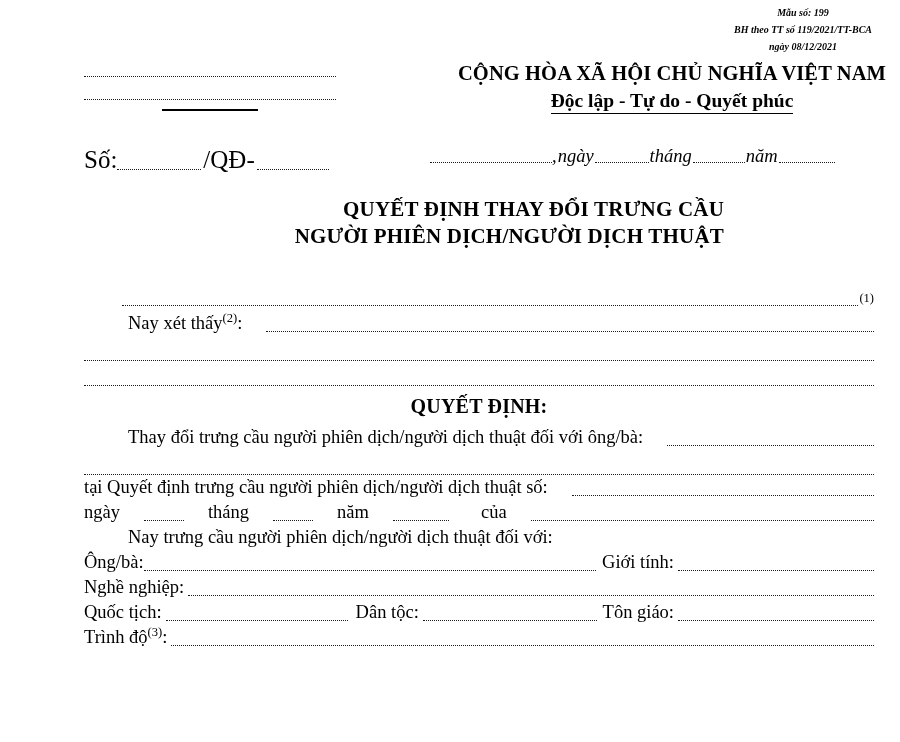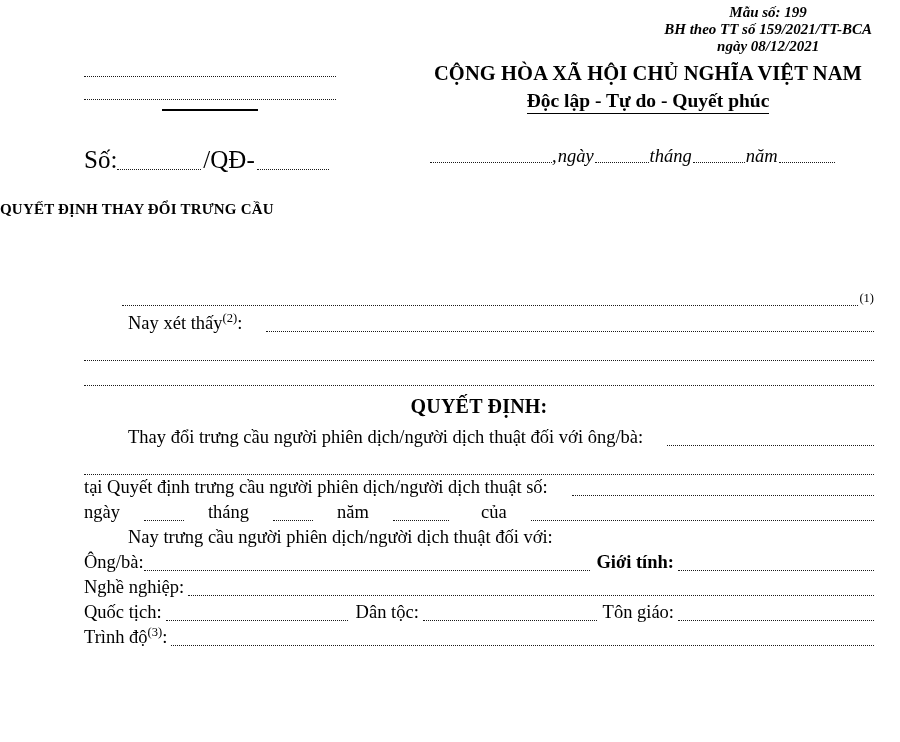--- a/index.html
+++ b/index.html
@@ -53,21 +53,21 @@
     gap: 24px;
   }
 
   
   .form-code {
     position: absolute;
     top: 4px;
     right: 28px;
     text-align: center;
     font-style: italic;
-    font-size: 15px;
+    font-size: 10px;
     line-height: 17px;
     font-weight: bold;
     white-space: nowrap;
   }
 
   
   .header {
     position: absolute;
     top: 62px;
     left: 0;
@@ -102,21 +102,21 @@
     display: flex;
     align-items: flex-end;
   }
   .so-row .lbl { white-space: nowrap; }
   .so-row .d1 { width: 84px; }
   .so-row .qd { white-space: nowrap; padding: 0 2px; }
   .so-row .d2 { width: 72px; }
 
   .hdr-right {
     position: absolute;
-    left: 420px;
+    left: 444px;
     top: 0;
     width: 456px;
     text-align: center;
   }
   .nation {
     font-weight: bold;
     font-size: 20.5px;
     letter-spacing: .1px;
     white-space: nowrap;
   }
@@ -149,23 +149,23 @@
   .date-row .dd { width: 54px; }
   .date-row .dm { width: 52px; }
   .date-row .dy { width: 56px; }
 
   
   .title {
     position: absolute;
     top: 196px;
     left: 0;
     width: 724px;
-    text-align: left;
-    font-weight: bold;
-    font-size: 15px;
+    text-align: right;
+    font-weight: bold;
+    font-size: 21px;
     line-height: 27px;
     letter-spacing: .2px;
   }
 
   
   .body {
     position: absolute;
     top: 286px;
     left: 84px;
     width: 790px;
@@ -215,21 +215,21 @@
     width: 100%;
   }
 </style>
 </head>
 <body>
 
 <div class="page">
 
   <div class="form-code">
     <div>Mẫu số: 199</div>
-    <div>BH theo TT số 159/2021/TT-BCA</div>
+    <div>BH theo TT số 119/2021/TT-BCA</div>
     <div>ngày 08/12/2021</div>
   </div>
 
   <div class="header">
 
     <div class="hdr-left">
       <div class="dotline first"></div>
       <div class="dotline second"></div>
       <div class="solid"></div>
     </div>
@@ -255,20 +255,21 @@
       <span class="dots-fixed dd"></span>
       <span class="w">tháng</span>
       <span class="dots-fixed dm"></span>
       <span class="w">năm</span>
       <span class="dots-fixed dy"></span>
     </div>
   </div>
 
   <div class="title">
     <div>QUYẾT ĐỊNH THAY ĐỔI TRƯNG CẦU</div>
+    <div>NGƯỜI PHIÊN DỊCH/NGƯỜI DỊCH THUẬT</div>
   </div>
 
   <div class="body">
 
     <div class="ref-line">
       <span class="dots"></span>
       <span class="supmark">(1)</span>
     </div>
 
 
@@ -308,21 +309,21 @@
       <span class="dots-fixed" style="width:56px;"></span>
       <span class="fld" style="padding-left:8px;">của</span>
       <span class="dots"></span>
     </div>
 
     <div class="text-line indent">Nay trưng cầu người phiên dịch/người dịch thuật đối với:</div>
 
     <div class="two-col">
       <span class="col-a">Ông/bà:</span>
       <span class="dots"></span>
-      <span class="col-a" style="padding-left:6px;font-weight:bold;">Giới tính:</span>
+      <span class="col-a" style="padding-left:6px;">Giới tính:</span>
       <span class="dots-fixed" style="width:196px;margin-left:4px;"></span>
     </div>
 
     <div class="two-col">
       <span class="col-a">Nghề nghiệp:</span>
       <span class="dots" style="margin-left:4px;"></span>
     </div>
 
     <div class="two-col">
       <span class="col-a">Quốc tịch:</span>

